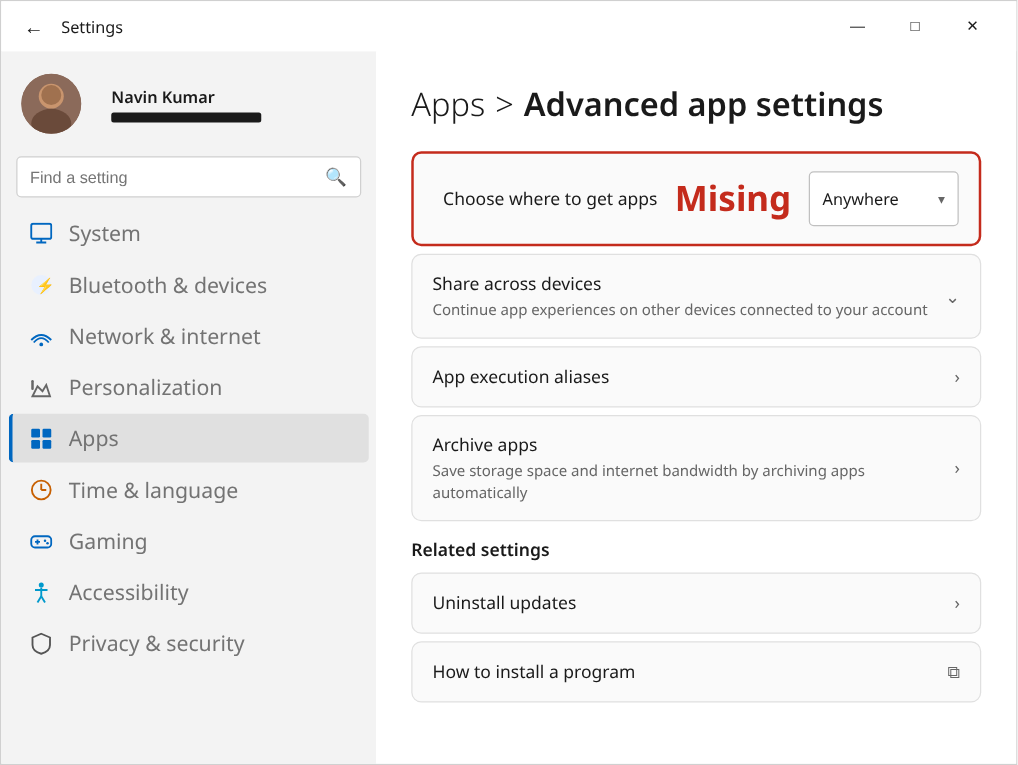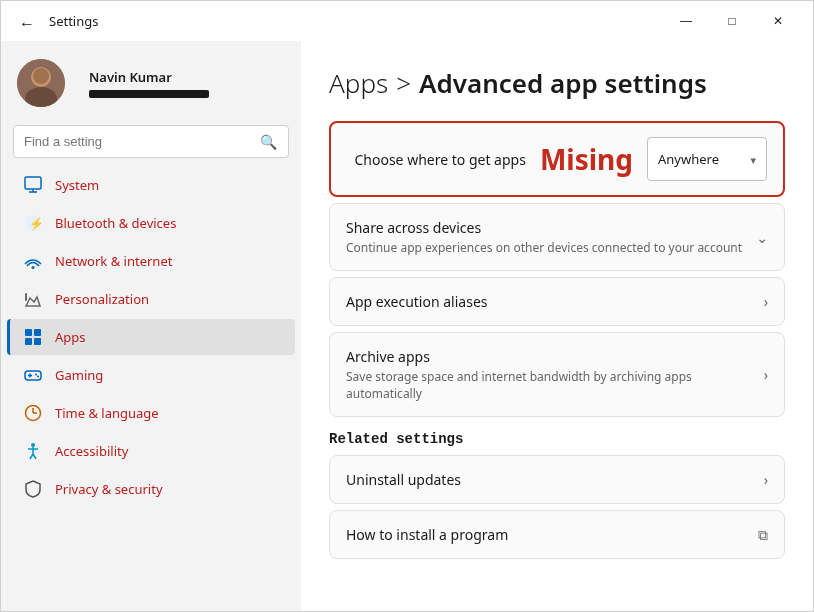--- a/index.html
+++ b/index.html
@@ -159,22 +159,22 @@
     }
     .nav-icon {
       width: 20px;
       height: 20px;
       display: flex;
       align-items: center;
       justify-content: center;
       flex-shrink: 0;
     }
     .nav-label {
-      font-size: 13px;
-      color: #b91c1c;
+      font-size: 17px;
+      color: #737373;
     }
 
     
     .main-panel {
       flex: 1;
       background: #ffffff;
       overflow-y: auto;
       padding: 24px 28px;
     }
 
@@ -246,21 +246,20 @@
       font-size: 28px;
       font-weight: bold;
       margin: 0 14px;
     }
 
     .section-heading {
       font-size: 14px;
       font-weight: 600;
       color: #1a1a1a;
       margin: 14px 0 8px 0;
-      font-family: Liberation Mono, monospace;
     }
 
     
     .icon-system { color: #0067c0; }
     .icon-bluetooth { color: #0067c0; }
     .icon-network { color: #0067c0; }
     .icon-apps { color: #0067c0; }
     .icon-accounts { color: #0067c0; }
     .icon-time { color: #c75f00; }
     .icon-gaming { color: #0067c0; }
@@ -360,41 +359,41 @@
               <rect x="10" y="1" width="7" height="7" rx="1" fill="#0067c0"></rect>
               <rect x="1" y="10" width="7" height="7" rx="1" fill="#0067c0"></rect>
               <rect x="10" y="10" width="7" height="7" rx="1" fill="#0067c0"></rect>
             </svg>
         </div>
         <span class="nav-label">Apps</span>
       </div>
 
 
       <div class="nav-item">
+        <div class="nav-icon icon-time">
+          <svg width="18" height="18" viewBox="0 0 18 18">
+              <circle cx="9" cy="9" r="7.5" fill="none" stroke="#c75f00" stroke-width="1.5"></circle>
+              <line x1="9" y1="9" x2="9" y2="4" stroke="#c75f00" stroke-width="1.5"></line>
+              <line x1="9" y1="9" x2="13" y2="9" stroke="#c75f00" stroke-width="1.5"></line>
+            </svg>
+        </div>
+        <span class="nav-label">Time &amp; language</span>
+      </div>
+
+      <div class="nav-item">
         <div class="nav-icon icon-gaming">
           <svg width="18" height="18" viewBox="0 0 18 18">
               <rect x="1" y="5" width="16" height="9" rx="3" fill="none" stroke="#0067c0" stroke-width="1.5"></rect>
               <line x1="6" y1="7.5" x2="6" y2="11.5" stroke="#0067c0" stroke-width="1.5"></line>
               <line x1="4" y1="9.5" x2="8" y2="9.5" stroke="#0067c0" stroke-width="1.5"></line>
               <circle cx="12" cy="8.5" r="1" fill="#0067c0"></circle>
               <circle cx="14" cy="10.5" r="1" fill="#0067c0"></circle>
             </svg>
         </div>
         <span class="nav-label">Gaming</span>
-      </div>
-
-      <div class="nav-item">
-        <div class="nav-icon icon-time">
-          <svg width="18" height="18" viewBox="0 0 18 18">
-              <circle cx="9" cy="9" r="7.5" fill="none" stroke="#c75f00" stroke-width="1.5"></circle>
-              <line x1="9" y1="9" x2="9" y2="4" stroke="#c75f00" stroke-width="1.5"></line>
-              <line x1="9" y1="9" x2="13" y2="9" stroke="#c75f00" stroke-width="1.5"></line>
-            </svg>
-        </div>
-        <span class="nav-label">Time &amp; language</span>
       </div>
 
       <div class="nav-item">
         <div class="nav-icon icon-accessibility">
           <svg width="18" height="18" viewBox="0 0 18 18">
               <circle cx="9" cy="3" r="2" fill="#0099cc"></circle>
               <line x1="9" y1="5" x2="9" y2="12" stroke="#0099cc" stroke-width="1.5"></line>
               <line x1="4" y1="7" x2="14" y2="7" stroke="#0099cc" stroke-width="1.5"></line>
               <line x1="9" y1="12" x2="6" y2="17" stroke="#0099cc" stroke-width="1.5"></line>
               <line x1="9" y1="12" x2="12" y2="17" stroke="#0099cc" stroke-width="1.5"></line>

